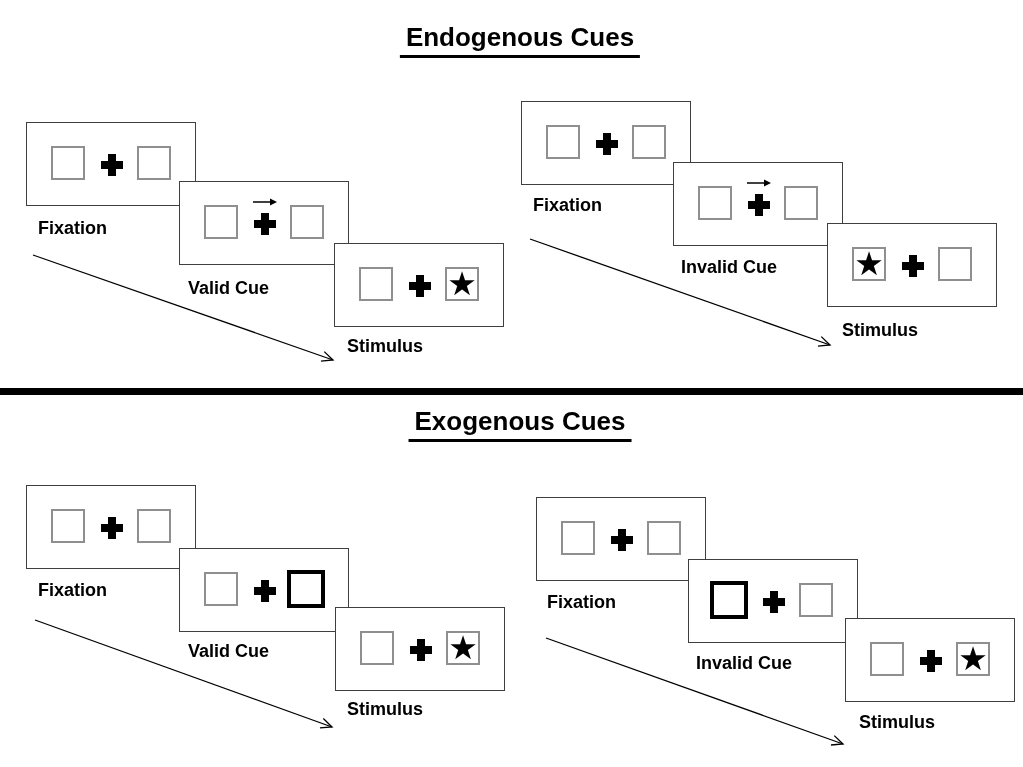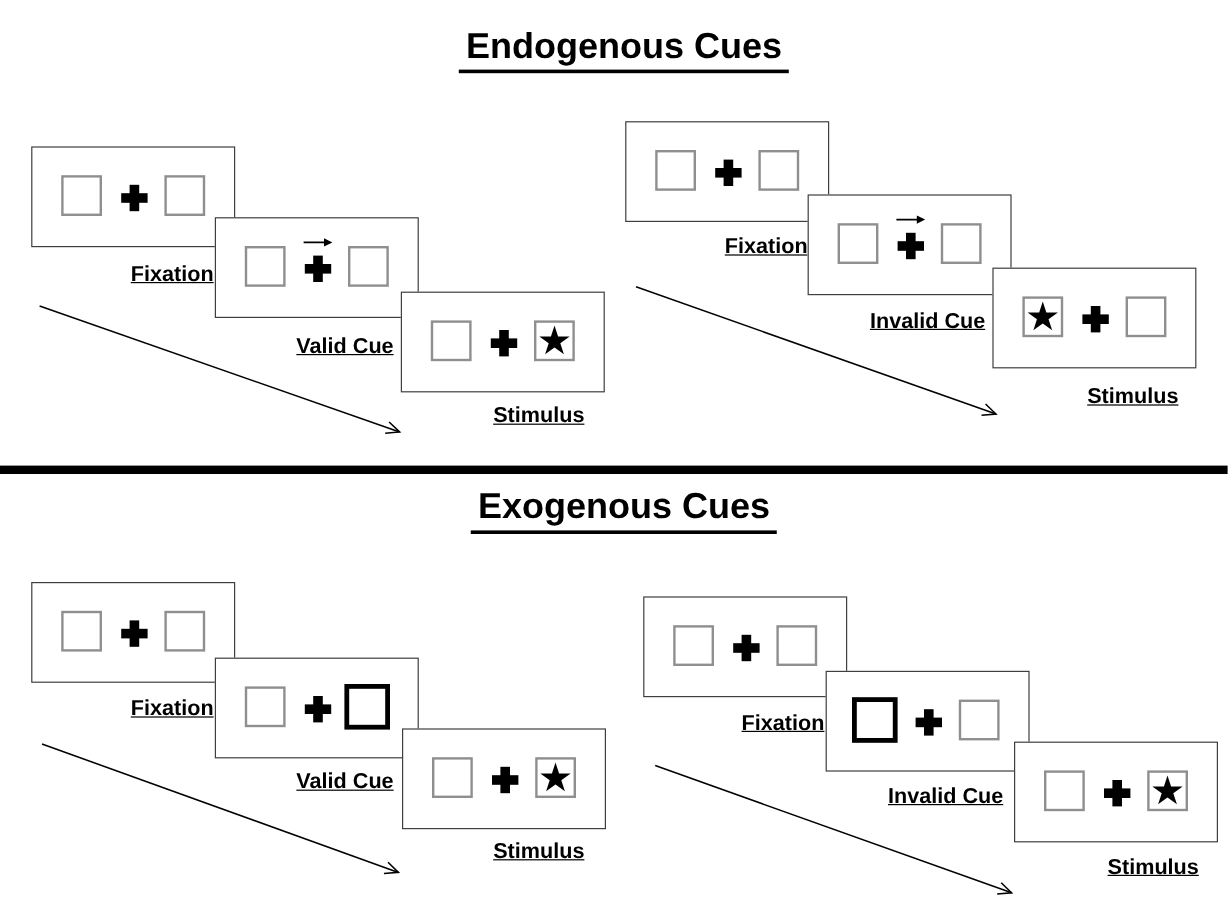--- a/index.html
+++ b/index.html
@@ -3,21 +3,21 @@
 <meta charset="utf-8">
 <style>
   html,body { margin:0; padding:0; }
   body {
     width:1023px; height:767px; position:relative;
     background:#ffffff; overflow:hidden;
     font-family:"Liberation Sans", sans-serif; color:#000;
   }
   .title {
     position:absolute; transform:translateX(-50%);
-    font-size:30px; font-weight:700; white-space:nowrap;
+    font-size:26px; font-weight:700; white-space:nowrap;
     border-bottom:3px solid #000; padding:0 6px 2px 6px;
   }
   .divider { position:absolute; left:0; top:388px; width:1023px; height:7px; background:#000; }
   .panel {
     position:absolute; width:170px; height:84px; box-sizing:border-box;
     background:#fff; border:1.5px solid #3f3f3f;
   }
   .sq {
     position:absolute; width:30px; height:30px; top:23px;
     border:2px solid #8f8f8f; background:#fff; box-sizing:content-box;
@@ -32,22 +32,22 @@
   .sq-thick.pos-right { left:107px; }
   .plus { position:absolute; left:74px; top:31px; width:22px; height:22px; }
   .plus::before { content:""; position:absolute; left:7px; top:0; width:8px; height:22px; background:#000; }
   .plus::after  { content:""; position:absolute; left:0; top:7px; width:22px; height:8px; background:#000; }
   .cue-arrow { position:absolute; left:72px; top:15px; }
   .star {
     display:flex; width:100%; height:100%; align-items:center; justify-content:center;
     font-family:"DejaVu Sans", sans-serif; font-size:33px; line-height:30px; color:#000;
   }
   .step-label {
-    position:absolute; width:140px; text-align:right;
-    font-size:18px; font-weight:700; white-space:nowrap;text-decoration:underline;
+    position:absolute; width:140px; text-align:left;
+    font-size:18px; font-weight:700; white-space:nowrap;
   }
   .arrow-svg { position:absolute; overflow:visible; }
 </style>
 </head>
 <body>
 
 <div class="title" style="left:520px; top:22px;">Endogenous Cues</div>
 
 <div>
   <div class="panel" style="left:26px; top:122px;">

